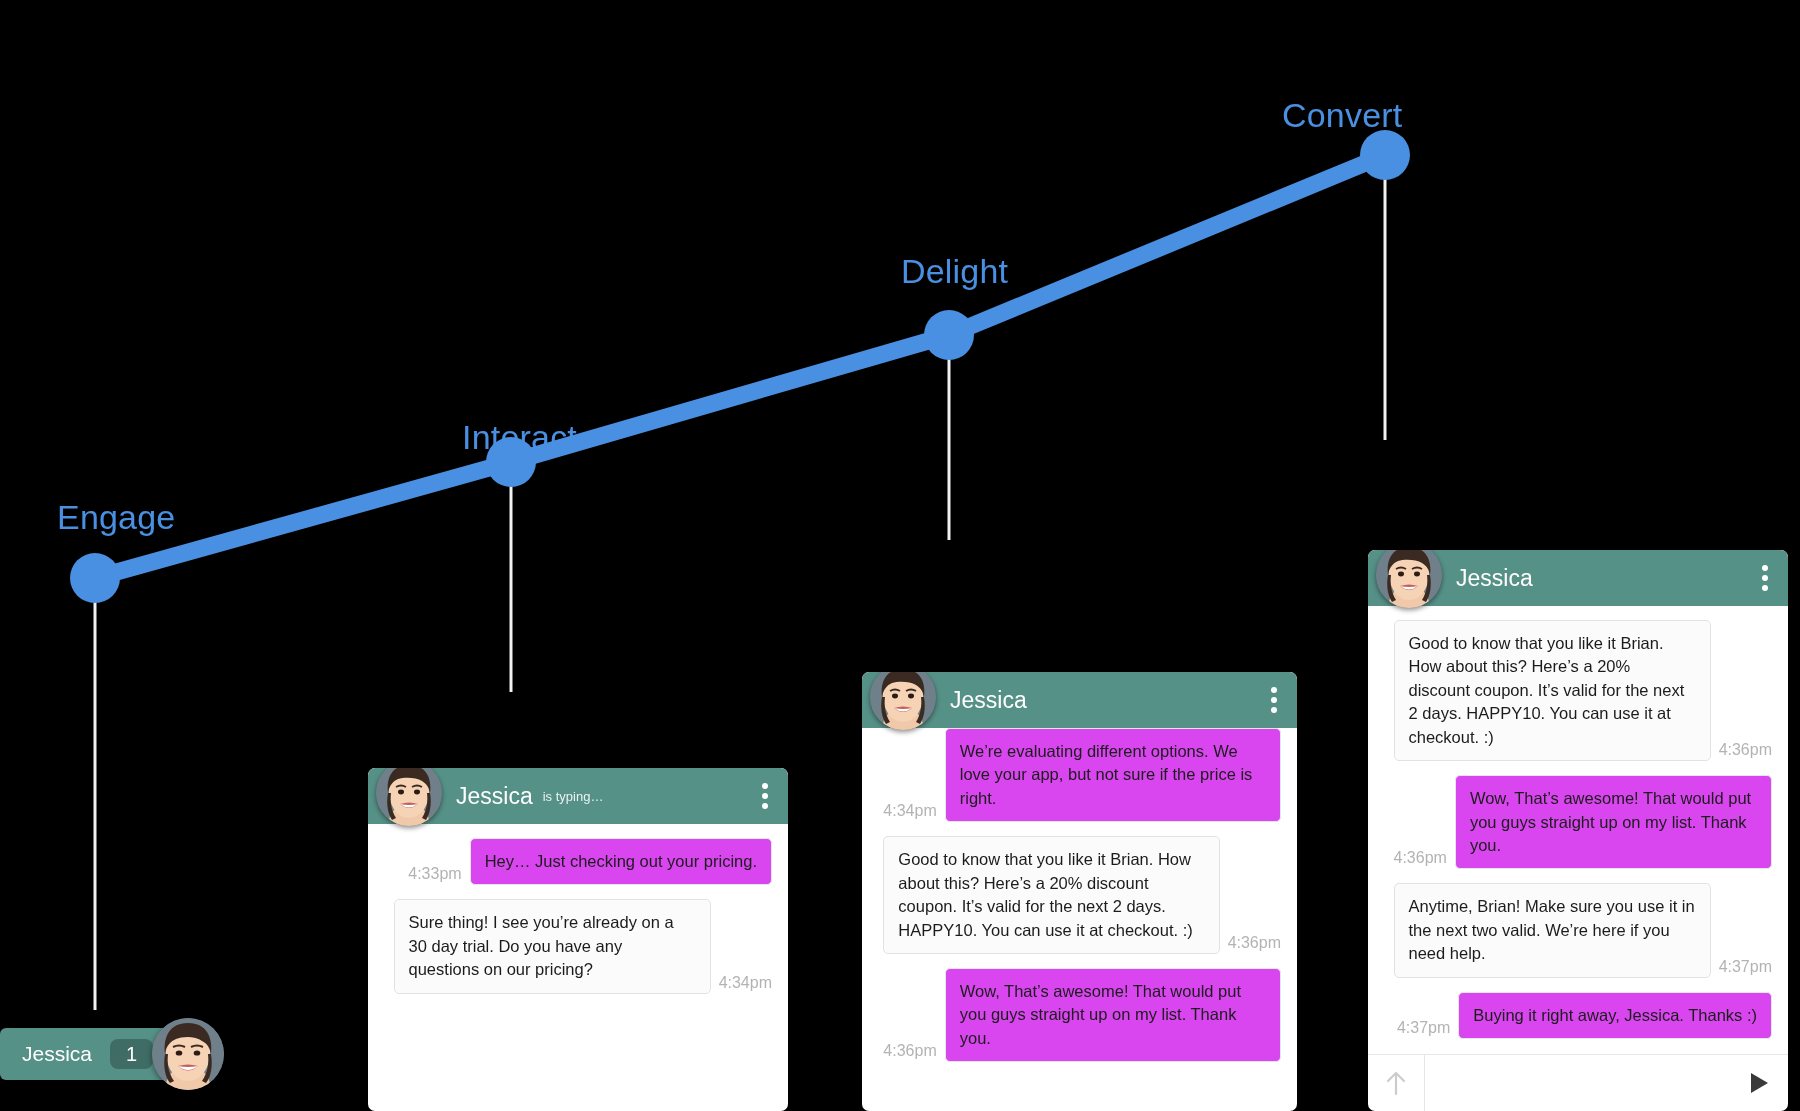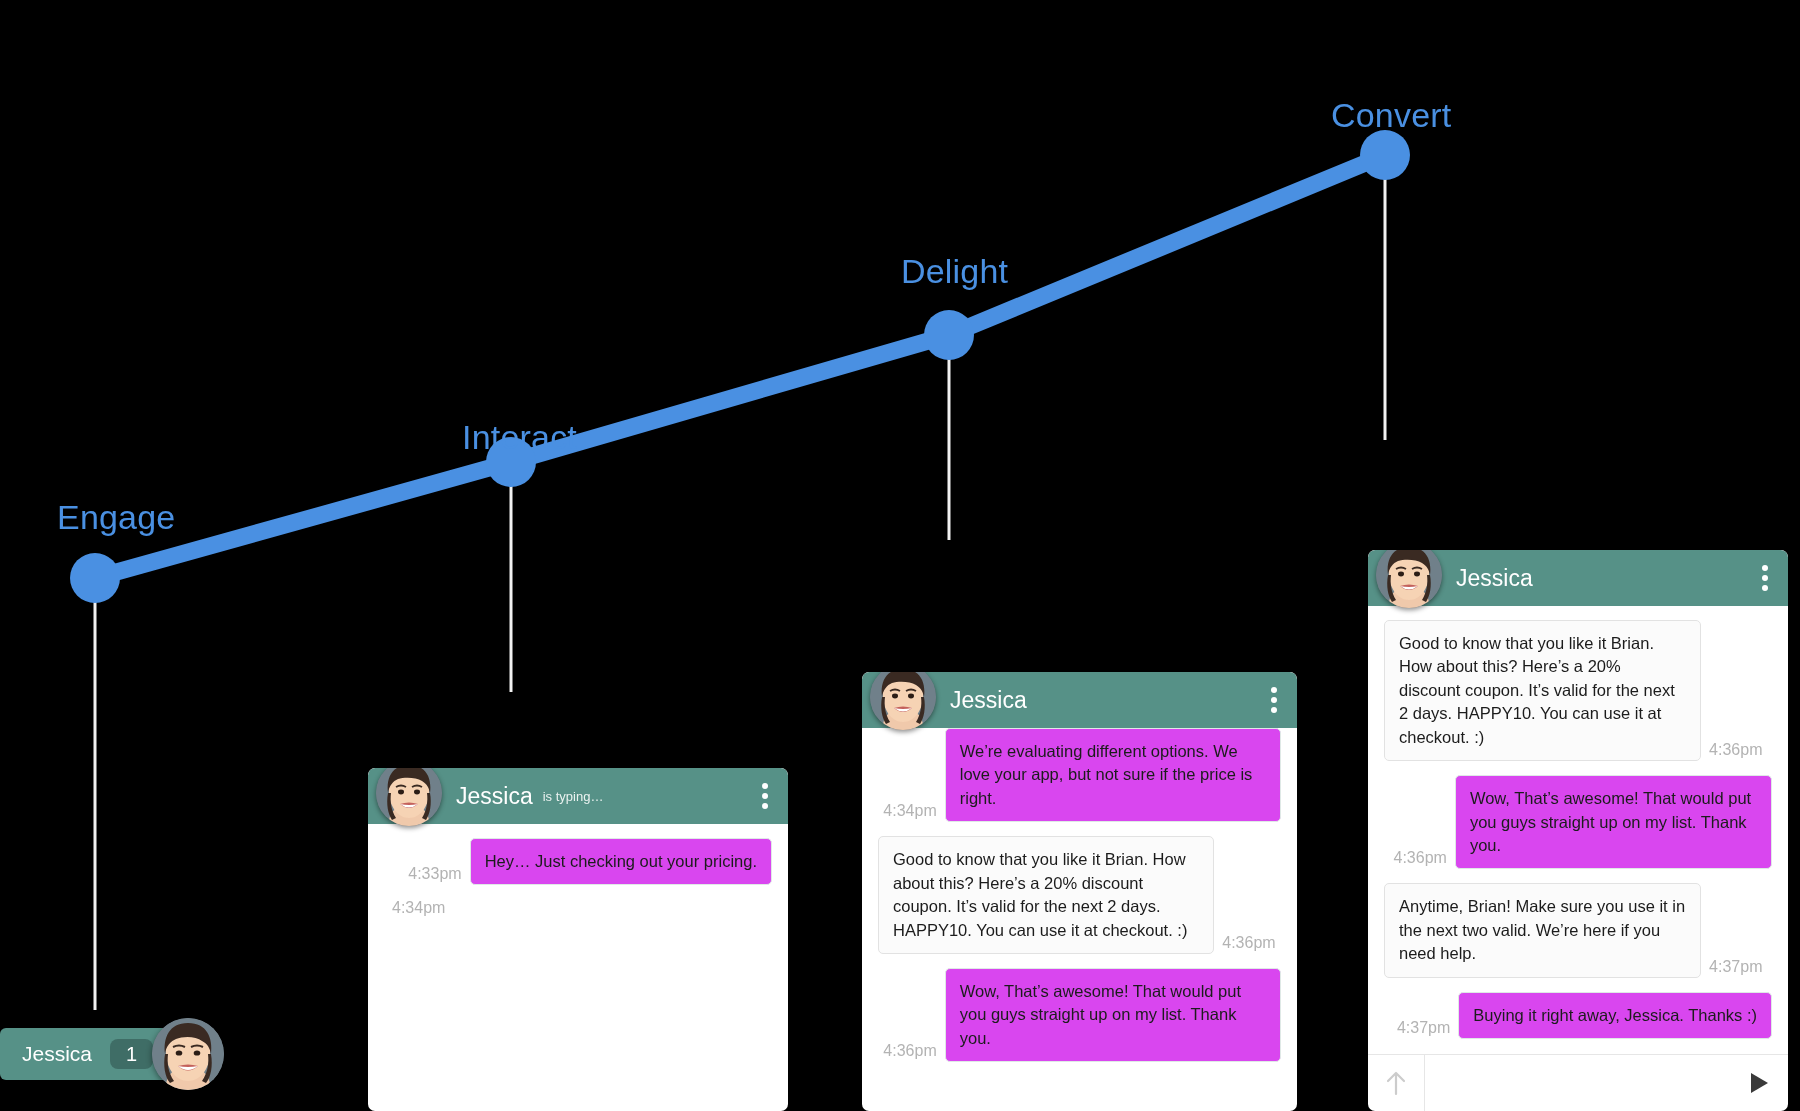--- a/index.html
+++ b/index.html
@@ -98,21 +98,21 @@
     padding: 14px 16px 0 16px;
     flex: 1 1 auto;
     overflow: hidden;
   }
 
   .msg-row {
     display: flex;
     align-items: flex-end;
     margin-bottom: 14px;
   }
-  .msg-row.agent { justify-content: flex-start; }
+  .msg-row.agent { justify-content: flex-end; }
   .msg-row.user  { justify-content: flex-end; }
 
   .bubble {
     font-size: 16.5px;
     line-height: 1.42;
     color: #1c1c1c;
     padding: 11px 14px;
     border-radius: 5px;
     max-width: 78%;
     white-space: pre-line;
@@ -218,21 +218,21 @@
 
   <circle cx="95" cy="578" r="25" fill="#4a90e2"></circle>
   <circle cx="511" cy="462" r="25" fill="#4a90e2"></circle>
   <circle cx="949" cy="335" r="25" fill="#4a90e2"></circle>
   <circle cx="1385" cy="155" r="25" fill="#4a90e2"></circle>
 </svg>
 
 <div class="stage-label" style="left:57px;  top:498px;">Engage</div>
 <div class="stage-label" style="left:462px; top:418px;">Interact</div>
 <div class="stage-label" style="left:901px; top:252px;">Delight</div>
-<div class="stage-label" style="left:1331px;top:96px;text-align:center;">Convert</div>
+<div class="stage-label" style="left:1282px;top:96px;text-align:center;">Convert</div>
 
 <div class="chat-window" id="w0" style="left:368px; top:768px; width:420px; height:343px;">
   <div class="chat-header">
     <div class="avatar">
       <svg viewBox="0 0 66 66">
         <circle cx="33" cy="33" r="33" fill="#70808a"></circle>
         <ellipse cx="33" cy="62" rx="20" ry="18" fill="#f0c9ab"></ellipse>
         <path d="M33 8 C18 8 12 20 13 34 C14 47 22 58 33 58 C44 58 52 47 53 34 C54 20 48 8 33 8Z" fill="#f6d3b4"></path>
         <path d="M33 5 C16 5 10 18 12 33 C13 26 17 21 22 19 C28 17 40 17 46 21 C51 24 53 28 54 33 C56 18 50 5 33 5Z" fill="#3a2a22"></path>
         <path d="M12 33 C10 44 12 54 16 60 L20 58 C15 50 14 41 15 33Z" fill="#3a2a22"></path>
@@ -253,20 +253,21 @@
         <i></i>
         <i></i>
       </span>
   </div>
   <div class="chat-body">
     <div class="msg-row user">
       <div class="ts">4:33pm</div>
       <div class="bubble user">Hey… Just checking out your pricing.</div>
     </div>
     <div class="msg-row agent">
+      <div class="bubble agent" style="max-width:74%;">Sure thing! I see you’re already on a 30 day trial. Do you have any questions on our pricing?</div>
       <div class="ts" style="align-self:flex-end;">4:34pm</div>
     </div>
   </div>
 </div>
 
 <div class="chat-window" id="w1" style="left:862px; top:672px; width:435px; height:439px;">
   <div class="chat-header">
     <div class="avatar">
       <svg viewBox="0 0 66 66">
         <circle cx="33" cy="33" r="33" fill="#70808a"></circle>

